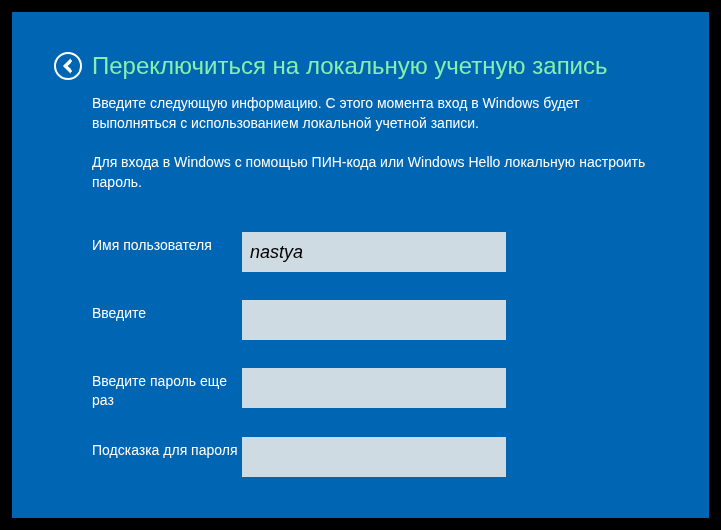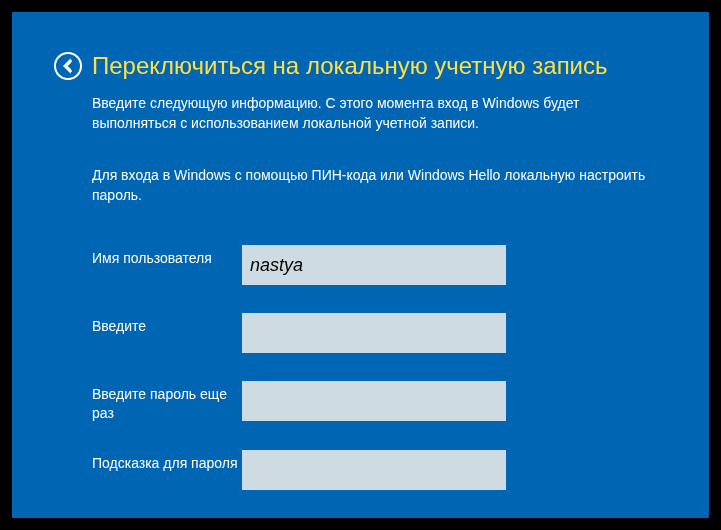--- a/index.html
+++ b/index.html
@@ -42,27 +42,27 @@
       flex-shrink: 0;
     }
     .back-btn svg {
       width: 16px;
       height: 16px;
       fill: #fff;
     }
     .title {
       font-size: 24px;
       font-weight: 300;
-      color: #fde047;
+      color: #86efac;
     }
     .description {
       font-size: 14px;
       line-height: 1.4;
       margin-left: 38px;
-      margin-bottom: 33px;
+      margin-bottom: 20px;
       color: #fff;
     }
     .note {
       font-size: 14px;
       line-height: 1.4;
       margin-left: 38px;
       margin-bottom: 40px;
       color: #fff;
     }
     .form {

